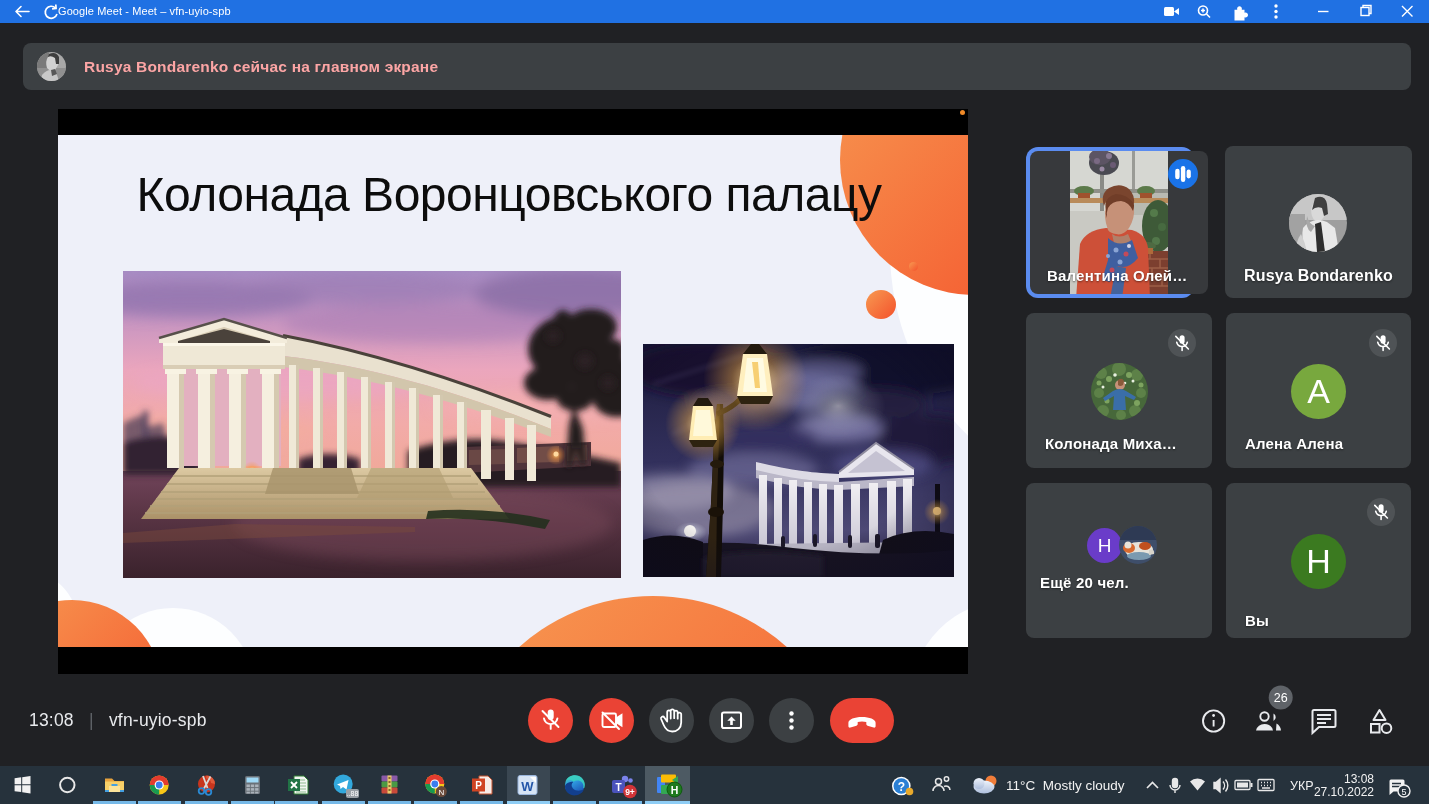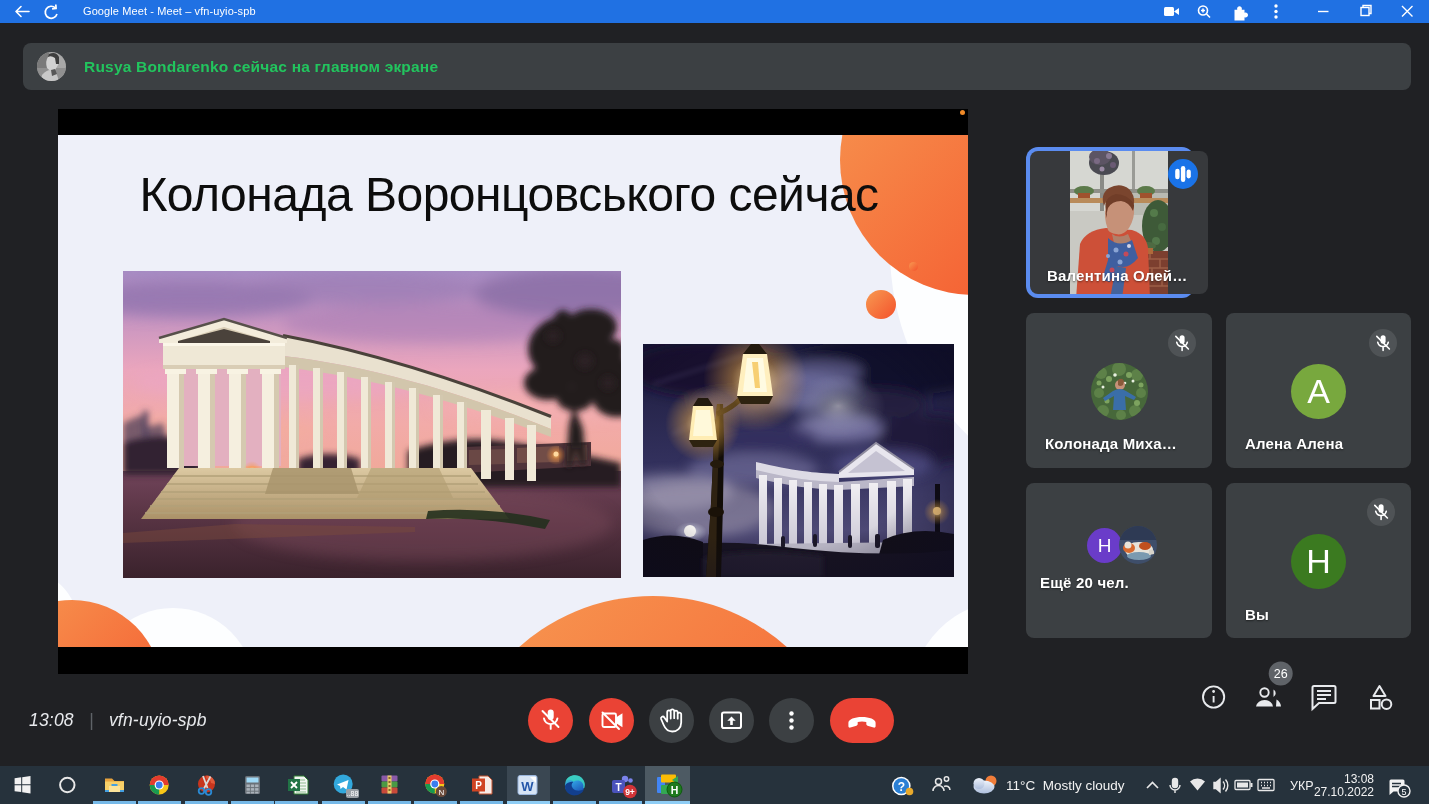--- a/index.html
+++ b/index.html
@@ -1,42 +1,42 @@
 <!DOCTYPE html>
 <html><head>
 <meta charset="utf-8">
 <style>
 html,body{margin:0;padding:0;background:#000;}
 #root{position:relative;width:1429px;height:804px;overflow:hidden;background:#202124;font-family:"Liberation Sans",sans-serif;}
 .abs{position:absolute;}
 
 #titlebar{left:0;top:0;width:1429px;height:23px;background:#2071e3;}
 #titlebar svg{position:absolute;top:0;left:0;}
-#tabtitle{left:83px;top:5px;font-size:11px;color:#fff;letter-spacing:0.1px;}
+#tabtitle{left:58px;top:5px;font-size:11px;color:#fff;letter-spacing:0.1px;}
 
 #banner{left:23px;top:43px;width:1388px;height:47px;background:#3c4043;border-radius:8px;}
 #banner .av{left:14px;top:9px;width:29px;height:29px;border-radius:50%;overflow:hidden;}
-#banner .txt{left:61px;top:0;height:37px;line-height:47px;font-size:15.5px;font-weight:bold;color:#22c55e;letter-spacing:0.2px;}
+#banner .txt{left:61px;top:0;height:37px;line-height:47px;font-size:15.5px;font-weight:bold;color:#fca5a5;letter-spacing:0.2px;}
 
 #video{left:58px;top:109px;width:910px;height:565px;background:#000;}
 #slide{position:absolute;left:0;top:26px;width:910px;height:512px;background:#eef0f9;overflow:hidden;}
 .circ{position:absolute;border-radius:50%;}
 .or{background:linear-gradient(135deg,#f79a52 0%,#f4512b 100%);}
 .wh{background:#fdfeff;}
 #sl-title{left:-4px;top:32px;width:910px;text-align:center;font-size:48px;color:#0d0d0d;letter-spacing:-0.5px;white-space:nowrap;}
 
 .tile{position:absolute;background:#3c4043;border-radius:8px;overflow:hidden;}
 .name{position:absolute;color:#fff;font-size:15px;font-weight:bold;letter-spacing:0.2px;text-shadow:0 1px 2px rgba(0,0,0,.5);}
 .micoff{position:absolute;width:28px;height:28px;border-radius:50%;background:rgba(255,255,255,.10);}
 .letter{position:absolute;border-radius:50%;color:#fff;text-align:center;}
 
 .ctl{position:absolute;width:45px;height:45px;border-radius:50%;top:698px;}
 .red{background:#ea4335;}
 .gray{background:#3c4043;}
-#barleft{left:29px;top:710px;font-size:17.5px;color:#e8eaed;letter-spacing:0.2px;font-style:italic;}
+#barleft{left:29px;top:710px;font-size:17.5px;color:#e8eaed;letter-spacing:0.2px;}
 
 #taskbar{left:0;top:766px;width:1429px;height:38px;background:#26323c;}
 </style>
 </head>
 <body>
 <div id="root">
 
   <div id="titlebar" class="abs">
     <svg width="1429" height="23" viewBox="0 0 1429 23">
       <g stroke="#fff" stroke-width="1.6" fill="none" stroke-linecap="round">
@@ -93,21 +93,21 @@
     <div id="slide">
       <div class="circ wh" style="left:832px;top:-145px;width:520px;height:520px;"></div>
       <div class="circ or" style="left:782px;top:-110px;width:270px;height:270px;"></div>
       <div class="circ or" style="left:851px;top:127px;width:9px;height:9px;"></div>
       <div class="circ or" style="left:808px;top:155px;width:30px;height:29px;"></div>
       <div class="circ wh" style="left:-90px;top:435px;width:110px;height:110px;"></div>
       <div class="circ wh" style="left:33px;top:473px;width:164px;height:164px;"></div>
       <div class="circ or" style="left:-76px;top:465px;width:180px;height:180px;"></div>
       <div class="circ or" style="left:394px;top:461px;width:402px;height:402px;"></div>
       <div class="circ wh" style="left:852px;top:465px;width:200px;height:200px;"></div>
-      <div id="sl-title" class="abs">Колонада Воронцовського сейчас</div>
+      <div id="sl-title" class="abs">Колонада Воронцовського палацу</div>
       <div id="photoL" class="abs" style="left:65px;top:136px;width:498px;height:307px;"><svg width="498" height="307" viewBox="0 0 498 307">
         <defs>
           <linearGradient id="skyL2" x1="0" y1="0" x2="0" y2="1">
             <stop offset="0" stop-color="#a78cc4"></stop>
             <stop offset="0.22" stop-color="#c795c1"></stop>
             <stop offset="0.45" stop-color="#eba6bd"></stop>
             <stop offset="0.7" stop-color="#f2aba8"></stop>
             <stop offset="1" stop-color="#f0a894"></stop>
           </linearGradient>
           <linearGradient id="gndL" x1="0" y1="0" x2="0" y2="1">
@@ -430,20 +430,34 @@
       <div id="audioind" class="abs" style="left:138px;top:8px;width:30px;height:30px;border-radius:50%;background:#1a73e8;">
         <svg width="30" height="30" viewBox="0 0 30 30" style="position:absolute;left:0;top:0;">
           <rect x="7.2" y="9.8" width="4.4" height="10.4" rx="2.2" fill="#fff"></rect>
           <rect x="12.9" y="7" width="4.4" height="16" rx="2.2" fill="#fff"></rect>
           <rect x="18.6" y="10.6" width="4.2" height="8.8" rx="2.1" fill="#fff"></rect>
         </svg>
       </div>
     </div>
   </div>
 
+  <div class="tile" style="left:1225px;top:146px;width:187px;height:152px;">
+    <div id="av2" class="abs" style="left:64px;top:48px;width:58px;height:58px;border-radius:50%;overflow:hidden;"><svg width="58" height="58" viewBox="0 0 58 58">
+      <rect width="58" height="58" fill="#9e9e9e"></rect>
+      <rect width="58" height="26" fill="#c7c7c7"></rect>
+      <rect x="0" y="20" width="16" height="38" fill="#a2a2a2"></rect>
+      <path d="M24 10 q8 -6 12 0 q3 5 1 10 l-6 8 q-6 0 -8 -6 q-2 -7 1 -12" fill="#d9d9d9"></path>
+      <path d="M26 4 q10 -4 12 6 l1 10 -4 2 -2 -8 q-6 -2 -10 2 z" fill="#3f3f3f"></path>
+      <path d="M14 34 q10 -12 24 -6 l8 6 4 24 -34 0 q-4 -14 -2 -24" fill="#e8e8e8"></path>
+      <path d="M26 30 l6 -2 4 30 -8 0 z" fill="#2e2e2e"></path>
+      <path d="M12 40 q-6 8 -4 18 l10 0 q-2 -10 -6 -18" fill="#cfcfcf"></path>
+      <path d="M18 22 q2 8 8 10 l-4 6 q-6 -4 -4 -16" fill="#a8a8a8"></path>
+    </svg></div>
+    <div class="name" style="left:0;top:121px;width:187px;text-align:center;font-size:16px;">Rusya Bondarenko</div>
+  </div>
 
   <div class="tile" style="left:1026px;top:313px;width:186px;height:155px;">
     <div id="av3" class="abs" style="left:65px;top:50px;width:57px;height:57px;border-radius:50%;overflow:hidden;"><svg width="57" height="57" viewBox="0 0 57 57">
       <rect width="57" height="57" fill="#47683a"></rect>
       <g fill="#5d8148">
         <circle cx="10" cy="10" r="6"></circle>
             <circle cx="28" cy="6" r="7"></circle>
             <circle cx="46" cy="12" r="6"></circle>
         <circle cx="8" cy="30" r="5"></circle>
             <circle cx="50" cy="30" r="5"></circle>
@@ -503,21 +517,21 @@
       <circle cx="9" cy="19" r="3.5" fill="#e8e4da"></circle>
       <ellipse cx="26" cy="20" rx="6" ry="4" fill="#c0501f"></ellipse>
       <ellipse cx="20" cy="30" rx="12" ry="4" fill="#7a9ab0"></ellipse>
       <path d="M30 24 q6 -2 5 4 l-5 1 z" fill="#d8d4ca"></path>
     </svg></div>
     <div class="name" style="left:14px;top:91px;width:186px;text-align:left;">Ещё 20 чел.</div>
   </div>
 
   <div class="tile" style="left:1226px;top:483px;width:185px;height:155px;">
     <div class="letter" style="left:65px;top:51px;width:55px;height:55px;background:#3b7a20;font-size:34px;line-height:55px;">Н</div>
-    <div class="name" style="left:19px;top:123px;">Вы</div>
+    <div class="name" style="left:19px;top:129px;">Вы</div>
     <div class="micoff" style="left:141px;top:15px;"><svg width="28" height="28" viewBox="0 0 28 28">
       <g stroke="#fff" stroke-width="1.6" fill="none" stroke-linecap="round">
         <rect x="11.6" y="6.2" width="5" height="8.6" rx="2.5" fill="#fff" stroke="none"></rect>
         <path d="M8.7 13.2 a5.4 5.4 0 0 0 10.6 0"></path>
         <path d="M14.1 18.6 v2.8"></path>
         <path d="M7.8 7.4 L20.4 20"></path>
       </g>
     </svg></div>
   </div>
 
@@ -549,21 +563,21 @@
   <div class="ctl gray" style="left:769px;" id="c-more"><svg width="45" height="45" viewBox="0 0 45 45">
     <g fill="#fff">
           <circle cx="22.5" cy="15.5" r="2.2"></circle>
           <circle cx="22.5" cy="22.5" r="2.2"></circle>
           <circle cx="22.5" cy="29.5" r="2.2"></circle>
         </g>
       </svg></div>
   <div class="ctl red" style="left:830px;width:64px;border-radius:23px;" id="c-end"><svg width="64" height="45" viewBox="0 0 64 45">
     <path d="M32 19 c-7.4 0 -13.6 2.4 -13.6 5.7 v3.6 c0 1 1 1.7 2 1.3 l6.1 -1.9 c.7 -.2 1.2 -.9 1.2 -1.6 v-2.1 c1.4 -.4 2.8 -.6 4.3 -.6 s2.9 .2 4.3 .6 v2.1 c0 .7 .5 1.4 1.2 1.6 l6.1 1.9 c1 .4 2 -.3 2 -1.3 v-3.6 c0 -3.3 -6.2 -5.7 -13.6 -5.7 z" fill="#fff"></path>
     </svg></div>
-  <div id="rithm" class="abs" style="left:1190px;top:660px;width:220px;height:62px;"><svg width="220" height="62" viewBox="0 0 220 62">
+  <div id="rithm" class="abs" style="left:1190px;top:684px;width:220px;height:62px;"><svg width="220" height="62" viewBox="0 0 220 62">
     <g stroke="#e8eaed" stroke-width="1.9" fill="none">
       <circle cx="23.6" cy="37" r="10.6"></circle>
       <path d="M23.6 36 v6.5"></path>
     </g>
     <circle cx="23.6" cy="31.5" r="1.4" fill="#e8eaed"></circle>
     <g stroke="#e8eaed" stroke-width="1.9" fill="none">
       <circle cx="74.5" cy="32.5" r="4.2"></circle>
       <path d="M66 46.5 a8.8 8.8 0 0 1 17 0 z" fill="#e8eaed" stroke="none"></path>
       <path d="M83.5 29.5 a4.2 4.2 0 0 1 0 7.4 M86.5 39.5 a8.8 8.8 0 0 1 4.5 7 h-5" fill="#e8eaed" stroke="none"></path>
     </g>

